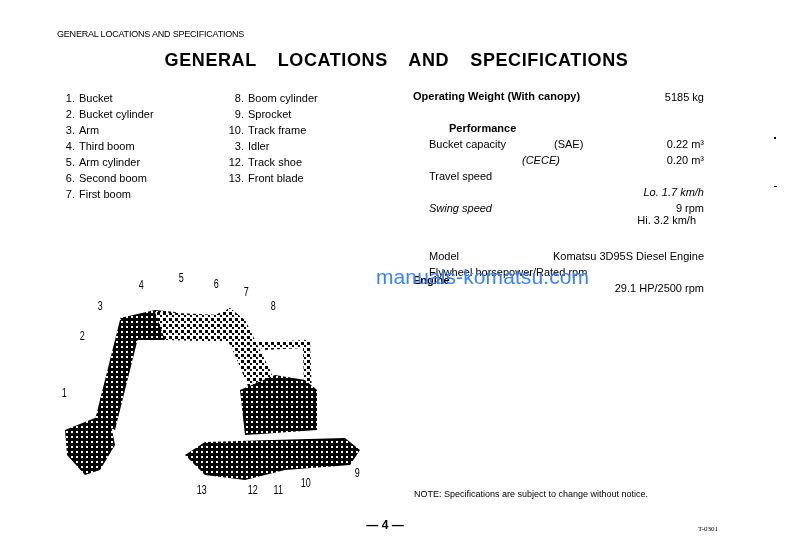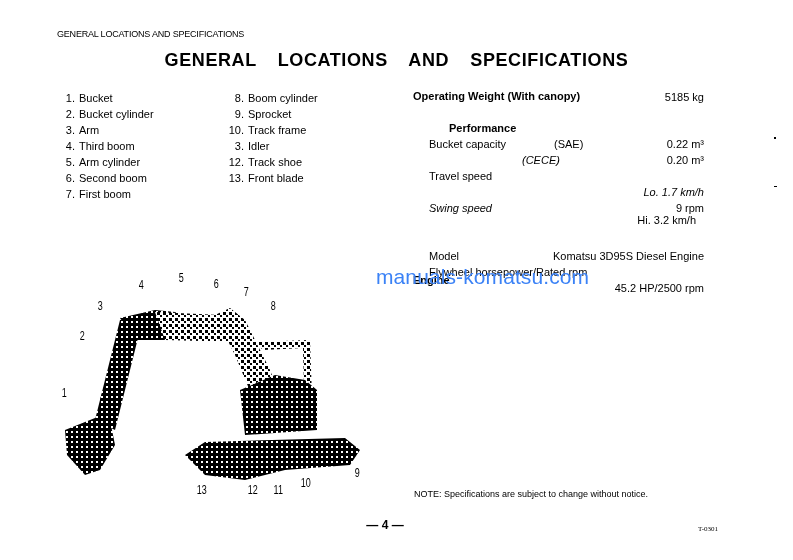--- a/index.html
+++ b/index.html
@@ -106,21 +106,21 @@
   <div class="row" style="left:429px; top:170px;">Travel speed</div>
   <div class="row val" style="left:512px; top:170px;margin-top:44px;">Hi. 3.2 km/h</div>
   <div class="row val" style="left:520px; top:186px;font-style:italic;">Lo. 1.7 km/h</div>
   <div class="row" style="left:429px; top:202px;font-style:italic;">Swing speed</div>
   <div class="row val" style="left:520px; top:202px;">9 rpm</div>
 
   <div class="row bold" style="left:413px; top:234px;margin-top:40px;">Engine</div>
   <div class="row" style="left:429px; top:250px;">Model</div>
   <div class="row val" style="left:520px; top:250px;">Komatsu 3D95S Diesel Engine</div>
   <div class="row" style="left:429px; top:266px;">Flywheel horsepower/Rated rpm</div>
-  <div class="row val" style="left:520px; top:282px;">45.2 HP/2500 rpm</div>
+  <div class="row val" style="left:520px; top:282px;">29.1 HP/2500 rpm</div>
 </div>
 
 <div class="abs watermark">manuals-komatsu.com</div>
 
 <div class="abs dot" style="left:774px; top:137px;"></div>
 <div class="abs dot" style="left:774px; top:186px; width:3px; height:1px;"></div>
 
 <svg class="abs" style="left:55px; top:270px;" width="320" height="230" viewBox="0 0 320 230">
   <defs>
     <pattern id="stipple" width="5" height="5" patternUnits="userSpaceOnUse">

